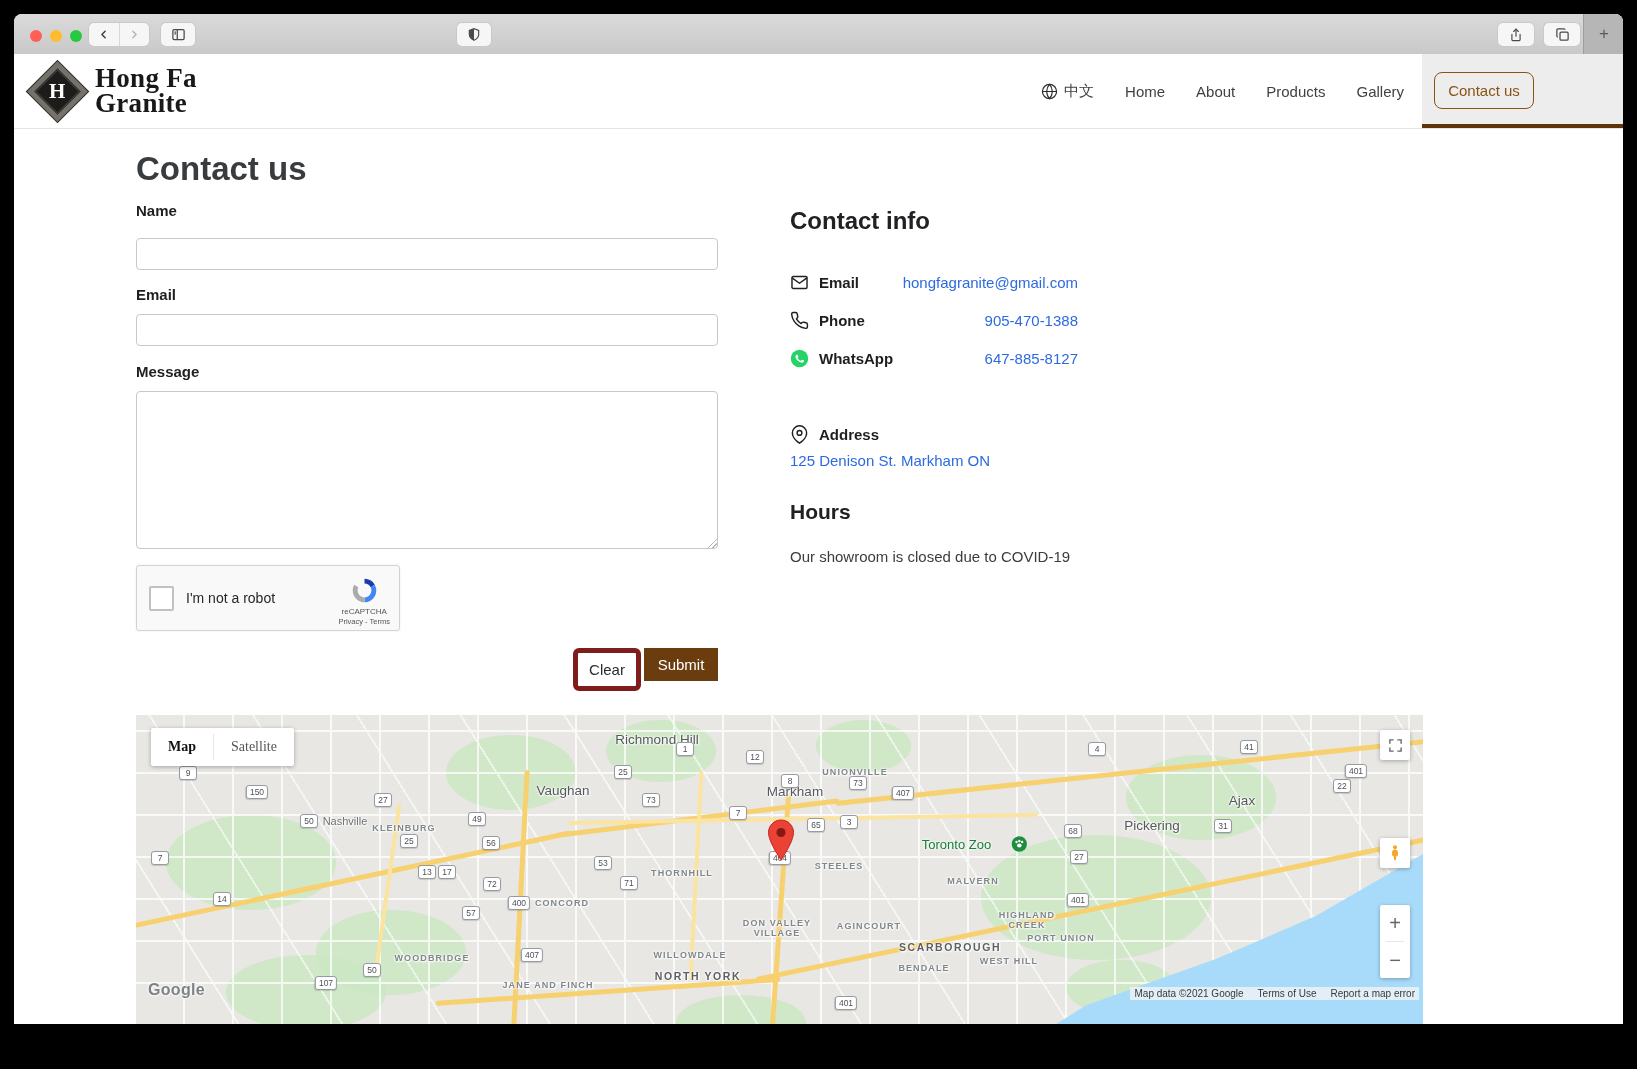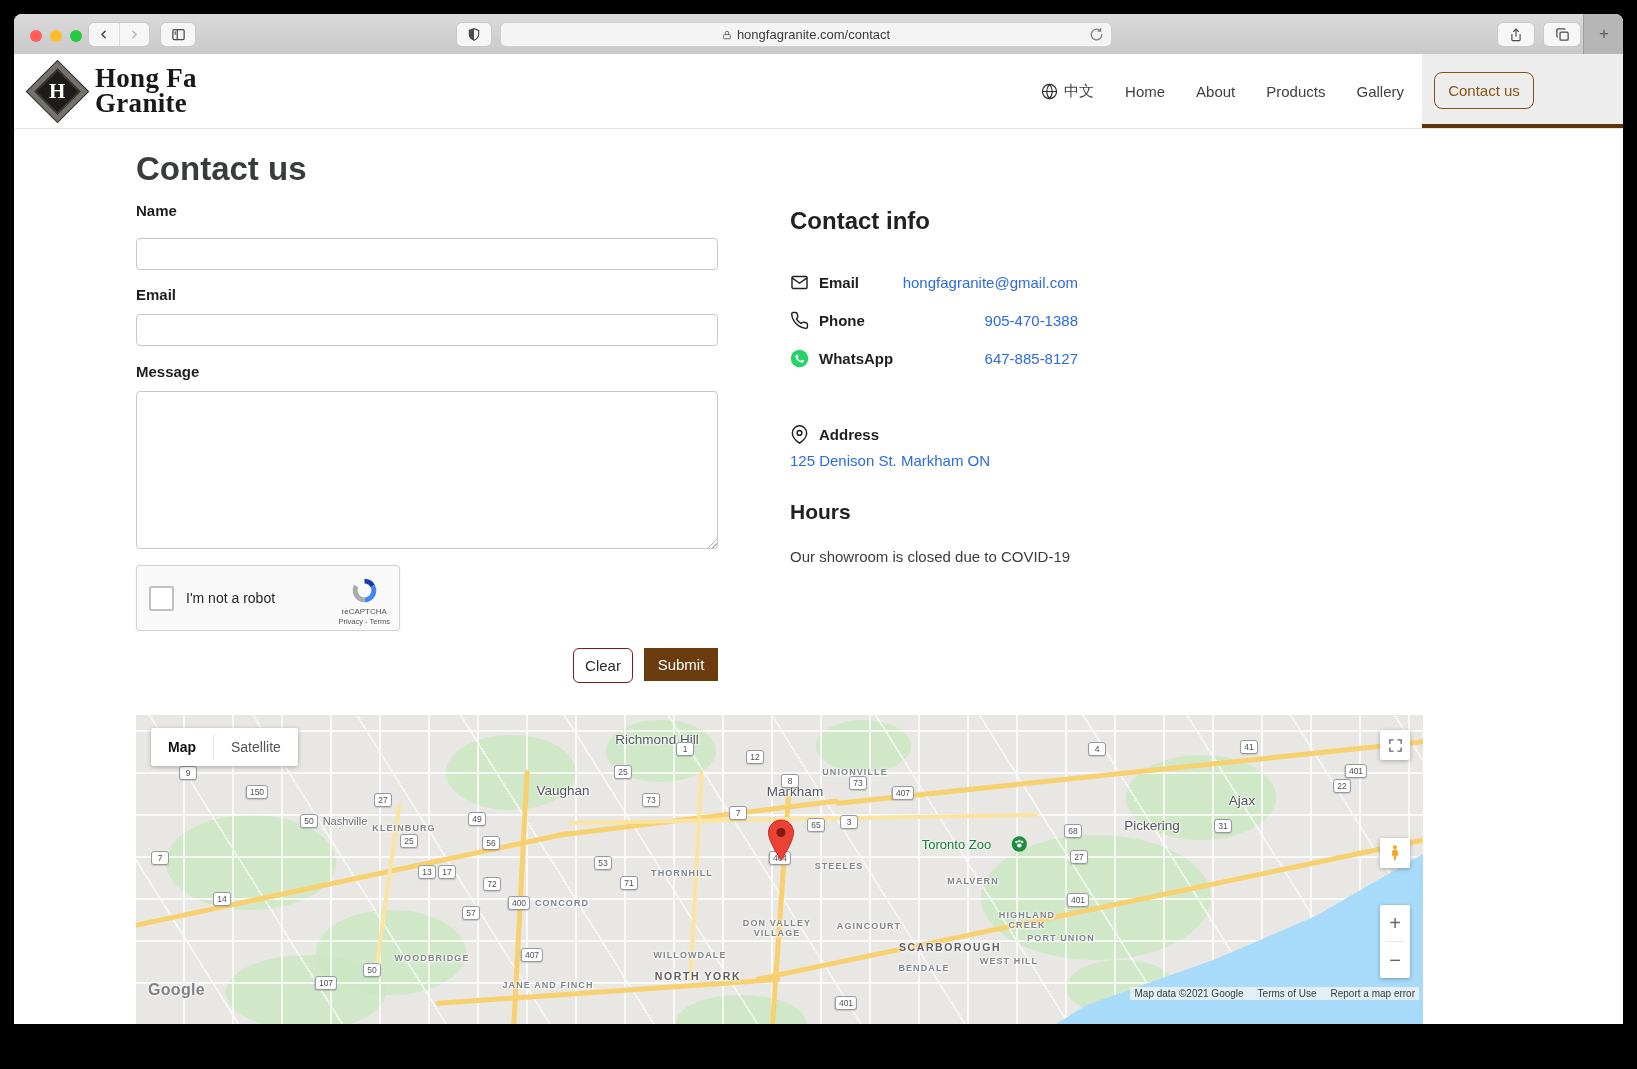--- a/index.html
+++ b/index.html
@@ -64,21 +64,21 @@
     border:1px solid #d3d3d3;border-radius:3px;box-shadow:0 0 3px rgba(0,0,0,.06);
     display:flex;align-items:center;box-sizing:border-box;}
   .captcha .cbox{width:25px;height:25px;background:#fff;border:2px solid #c1c1c1;border-radius:2px;
     margin:0 12px 0 12px;box-sizing:border-box;}
   .captcha .ctext{font-size:14px;color:#26272a;}
   .captcha .cbrand{margin-left:auto;margin-right:9px;display:flex;flex-direction:column;
     align-items:center;margin-top:6px;}
   .captcha .cbrand .bname{font-size:8px;color:#555;margin-top:2px;}
   .captcha .cbrand .blinks{font-size:7.5px;color:#555;margin-top:1px;}
   .clearbtn{position:absolute;left:559px;top:634px;width:58px;height:33px;background:#fff;
-    border:1px solid #7f1d1d;border-radius:6px;font-size:15px;color:#2c2c2c;
+    border:5px solid #7f1d1d;border-radius:6px;font-size:15px;color:#2c2c2c;
     display:flex;align-items:center;justify-content:center;}
   .submitbtn{position:absolute;left:630px;top:634px;width:74px;height:33px;
     background:var(--submit-brown,#6b3c0e);border:none;border-radius:0;font-size:15px;color:#fff;
     display:flex;align-items:center;justify-content:center;}
   
   .ci-title{position:absolute;left:776px;top:193px;font-size:24px;font-weight:700;color:#202124;}
   .ci-row{position:absolute;left:776px;width:288px;height:36px;display:flex;align-items:center;}
   .ci-row .lab{display:flex;align-items:center;gap:10px;font-size:15px;font-weight:700;color:#1f1f1f;}
   .ci-row .val{margin-left:auto;font-size:15px;}
   .linkblue{color:var(--link-blue,#2d6ae0);}
@@ -105,21 +105,21 @@
   .mlabel.area{font-size:9px;color:#80868c;letter-spacing:1.1px;font-weight:600;}
   .mlabel.district{font-size:10.5px;color:#5c5f63;letter-spacing:1.6px;font-weight:700;}
   .mshield{position:absolute;transform:translate(-50%,-50%);background:#fff;border:1px solid #959ba1;
     border-radius:3px;font-size:8.5px;color:#4d5156;padding:1px 3px;min-width:10px;text-align:center;
     box-shadow:0 1px 1px rgba(0,0,0,.15);}
   .zoolabel{position:absolute;left:839px;top:129px;transform:translate(-50%,-50%);display:flex;
     align-items:center;gap:20px;font-size:13px;color:#188038;font-weight:500;
     text-shadow:0 0 3px #fff,0 0 3px #fff;}
   .mapsat{position:absolute;left:15px;top:13px;height:38px;background:#fff;border-radius:2px;
     box-shadow:0 1px 4px rgba(0,0,0,.3);display:flex;align-items:stretch;}
-  .mapsat .mtab{display:flex;align-items:center;padding:2px 17px;font-size:14px;}
+  .mapsat .mtab{display:flex;align-items:center;padding:2px 17px;font-size:14px;font-family:Liberation Serif, serif;}
   .mapsat .mtab.active{font-weight:700;color:#111;}
   .mapsat .mtab.inactive{color:#565656;}
   .mapsat .vdiv{width:1px;background:#e6e6e6;margin:6px 0;}
   .fullscreenbtn{position:absolute;right:13px;top:15px;width:30px;height:30px;background:#fff;
     border-radius:2px;box-shadow:0 1px 4px rgba(0,0,0,.3);display:flex;align-items:center;justify-content:center;}
   .pegmanbtn{position:absolute;right:13px;top:123px;width:30px;height:30px;background:#fff;
     border-radius:2px;box-shadow:0 1px 4px rgba(0,0,0,.3);display:flex;align-items:center;justify-content:center;}
   .zoomctl{position:absolute;right:13px;top:190px;width:30px;height:73px;background:#fff;
     border-radius:2px;box-shadow:0 1px 4px rgba(0,0,0,.3);display:flex;flex-direction:column;align-items:center;}
   .zoomctl .zbtn{flex:1;width:100%;display:flex;align-items:center;justify-content:center;
@@ -164,33 +164,20 @@
         </svg>
     </div>
 
     <div class="tbtn shieldbtn">
       <svg width="14" height="15" viewBox="0 0 24 24">
           <path d="M12 22s8-4 8-10V5l-8-3-8 3v7c0 6 8 10 8 10z" fill="none" stroke="#4a4a4a" stroke-width="2"></path>
           <path d="M12 2 4 5v7c0 6 8 10 8 10V2z" fill="#4a4a4a"></path>
         </svg>
     </div>
 
-    <div class="urlbar">
-      <svg width="10" height="12" viewBox="0 0 24 24" fill="none" stroke="#6b6b6b" stroke-width="2.4">
-          <rect x="4" y="11" width="16" height="10" rx="2"></rect>
-          <path d="M8 11V7a4 4 0 0 1 8 0v4"></path>
-        </svg>
-      <span class="urltext">hongfagranite.com/contact</span>
-      <span class="refresh">
-        <svg width="15" height="15" viewBox="0 0 24 24" fill="none" stroke="#7b7b7b" stroke-width="2" stroke-linecap="round">
-            <path d="M20.5 12a8.5 8.5 0 1 1-2.5-6"></path>
-            <polyline points="18.5 2.5 18.5 6.5 14.5 6.5" fill="none"></polyline>
-          </svg>
-      </span>
-    </div>
 
     <div class="tbtn sharebtn">
       <svg width="14" height="16" viewBox="0 0 24 24" fill="none" stroke="#4a4a4a" stroke-width="2" stroke-linecap="round" stroke-linejoin="round">
           <path d="M5 11v9a1.5 1.5 0 0 0 1.5 1.5h11A1.5 1.5 0 0 0 19 20v-9"></path>
           <polyline points="16 6 12 2 8 6"></polyline>
           <line x1="12" y1="2" x2="12" y2="14"></line>
         </svg>
     </div>
     <div class="tbtn tabsbtn">
       <svg width="15" height="15" viewBox="0 0 24 24" fill="none" stroke="#4a4a4a" stroke-width="2">

